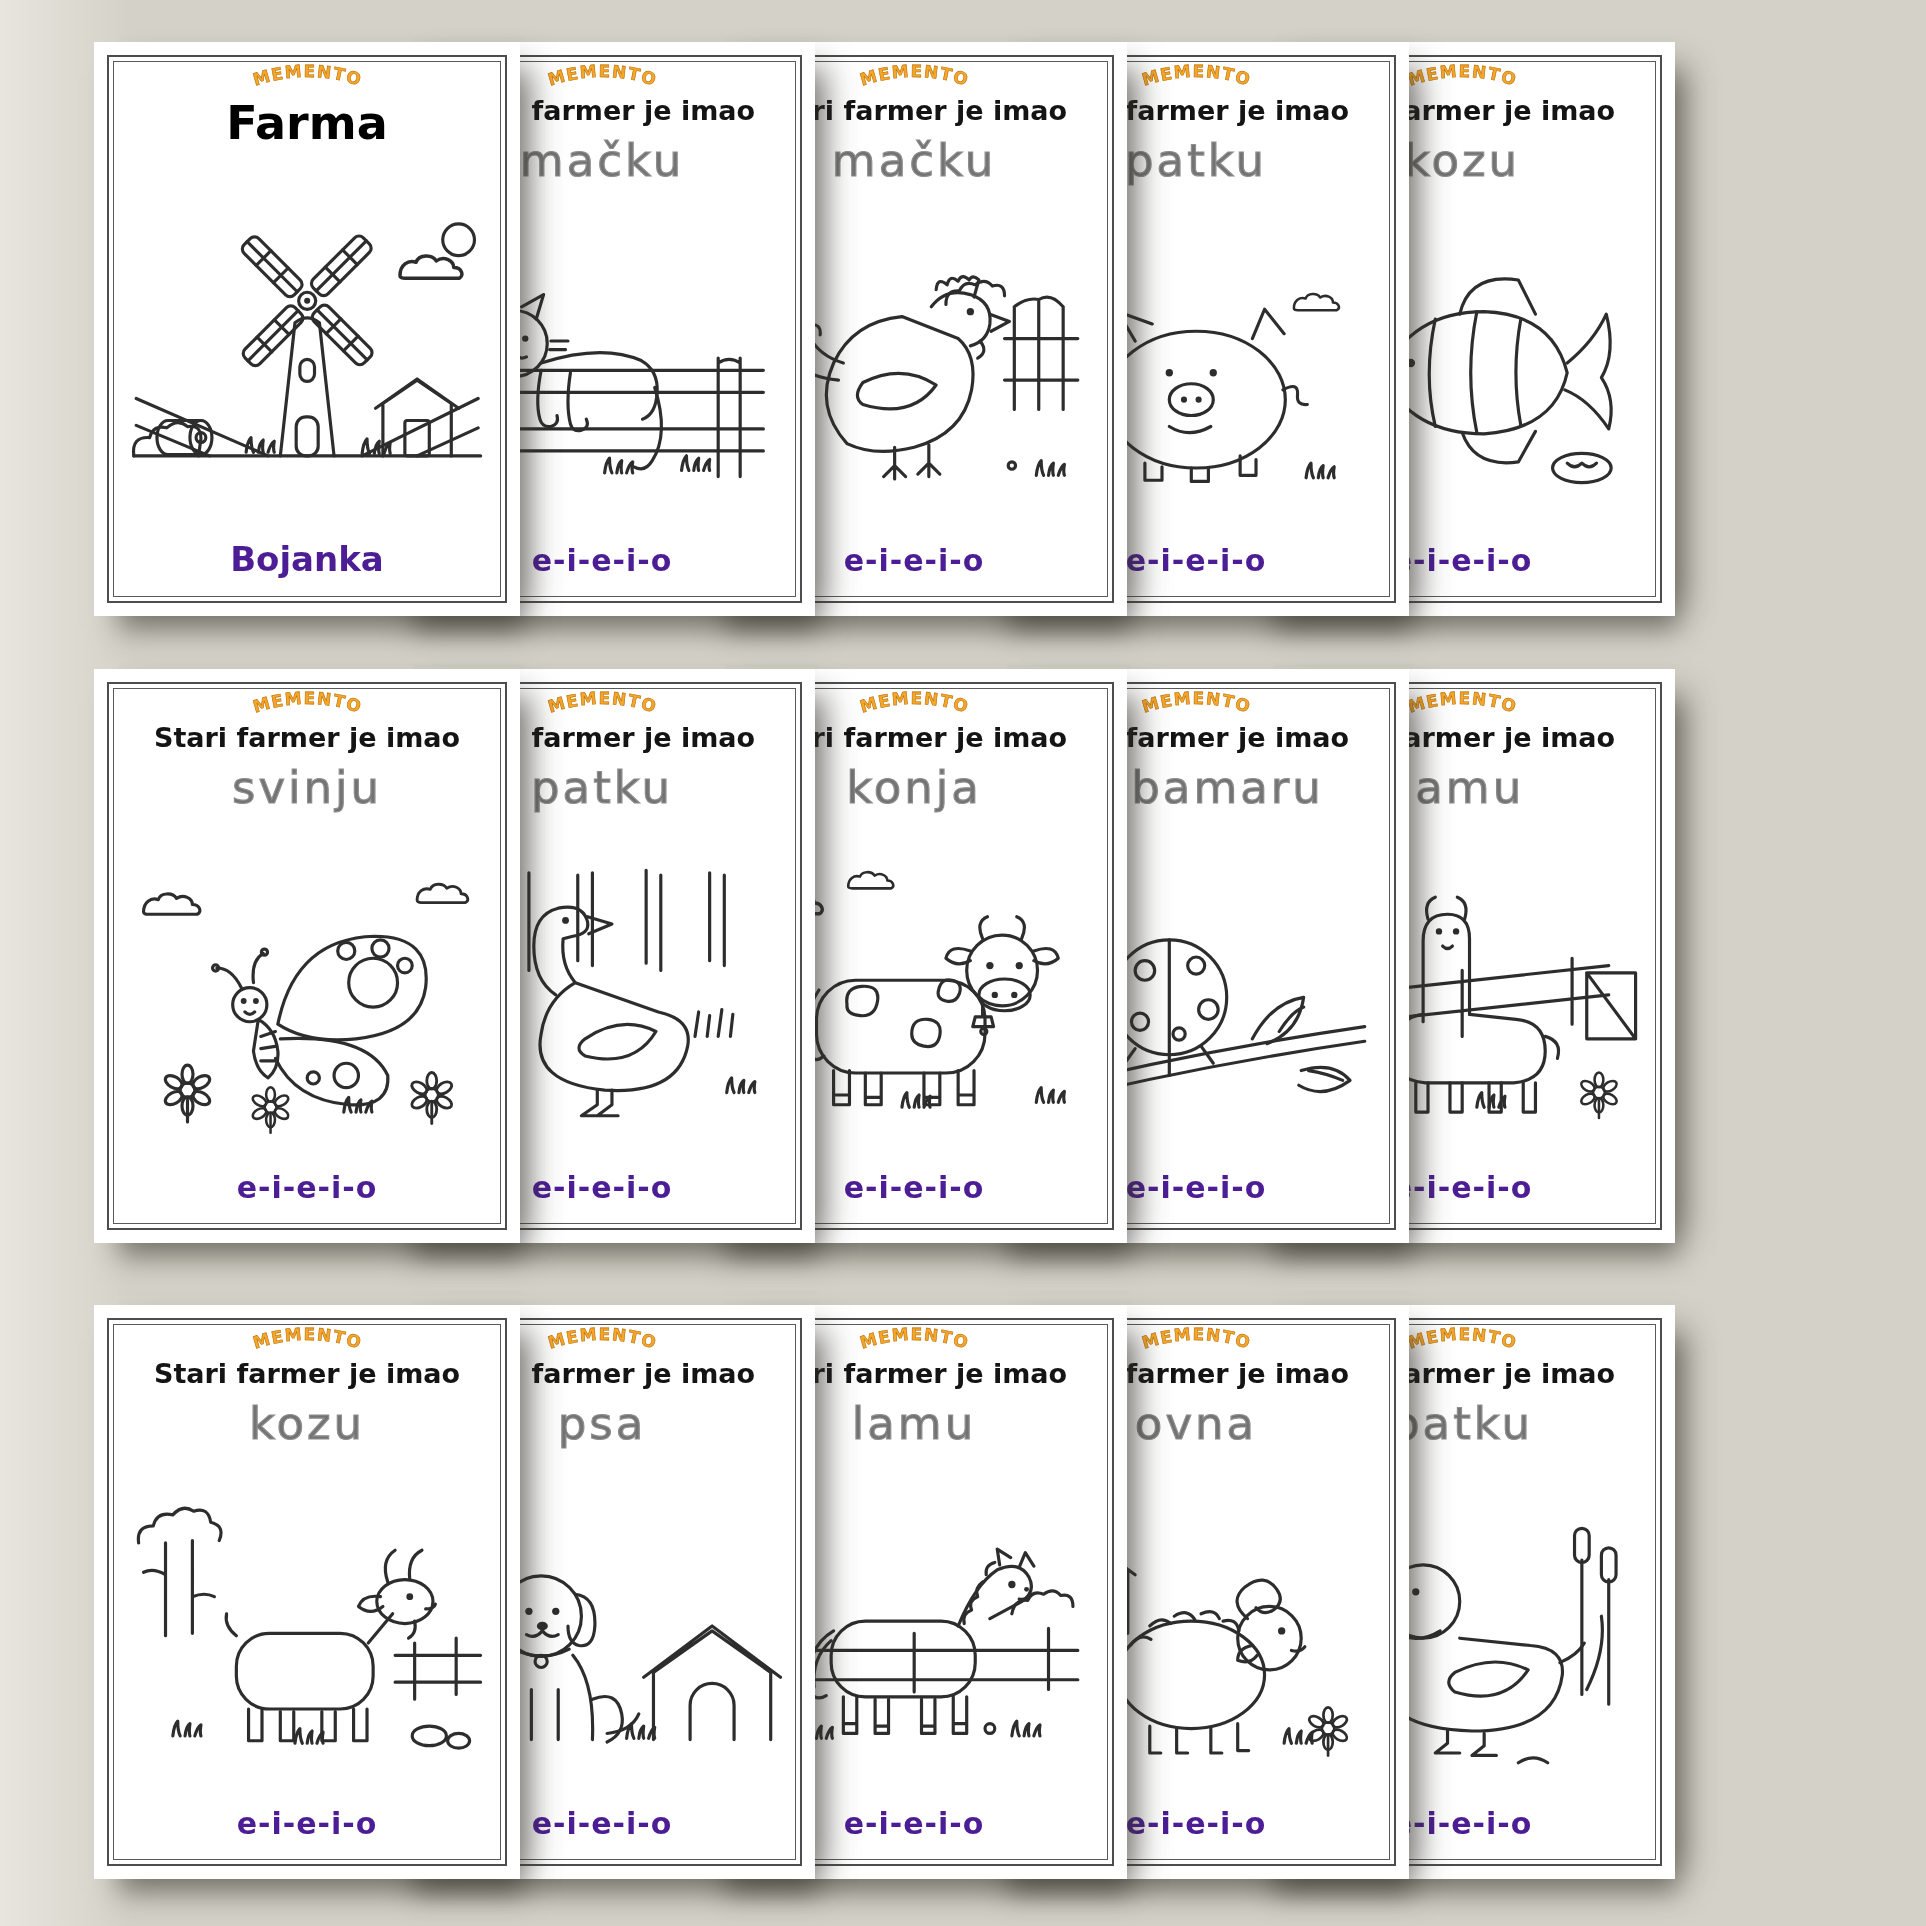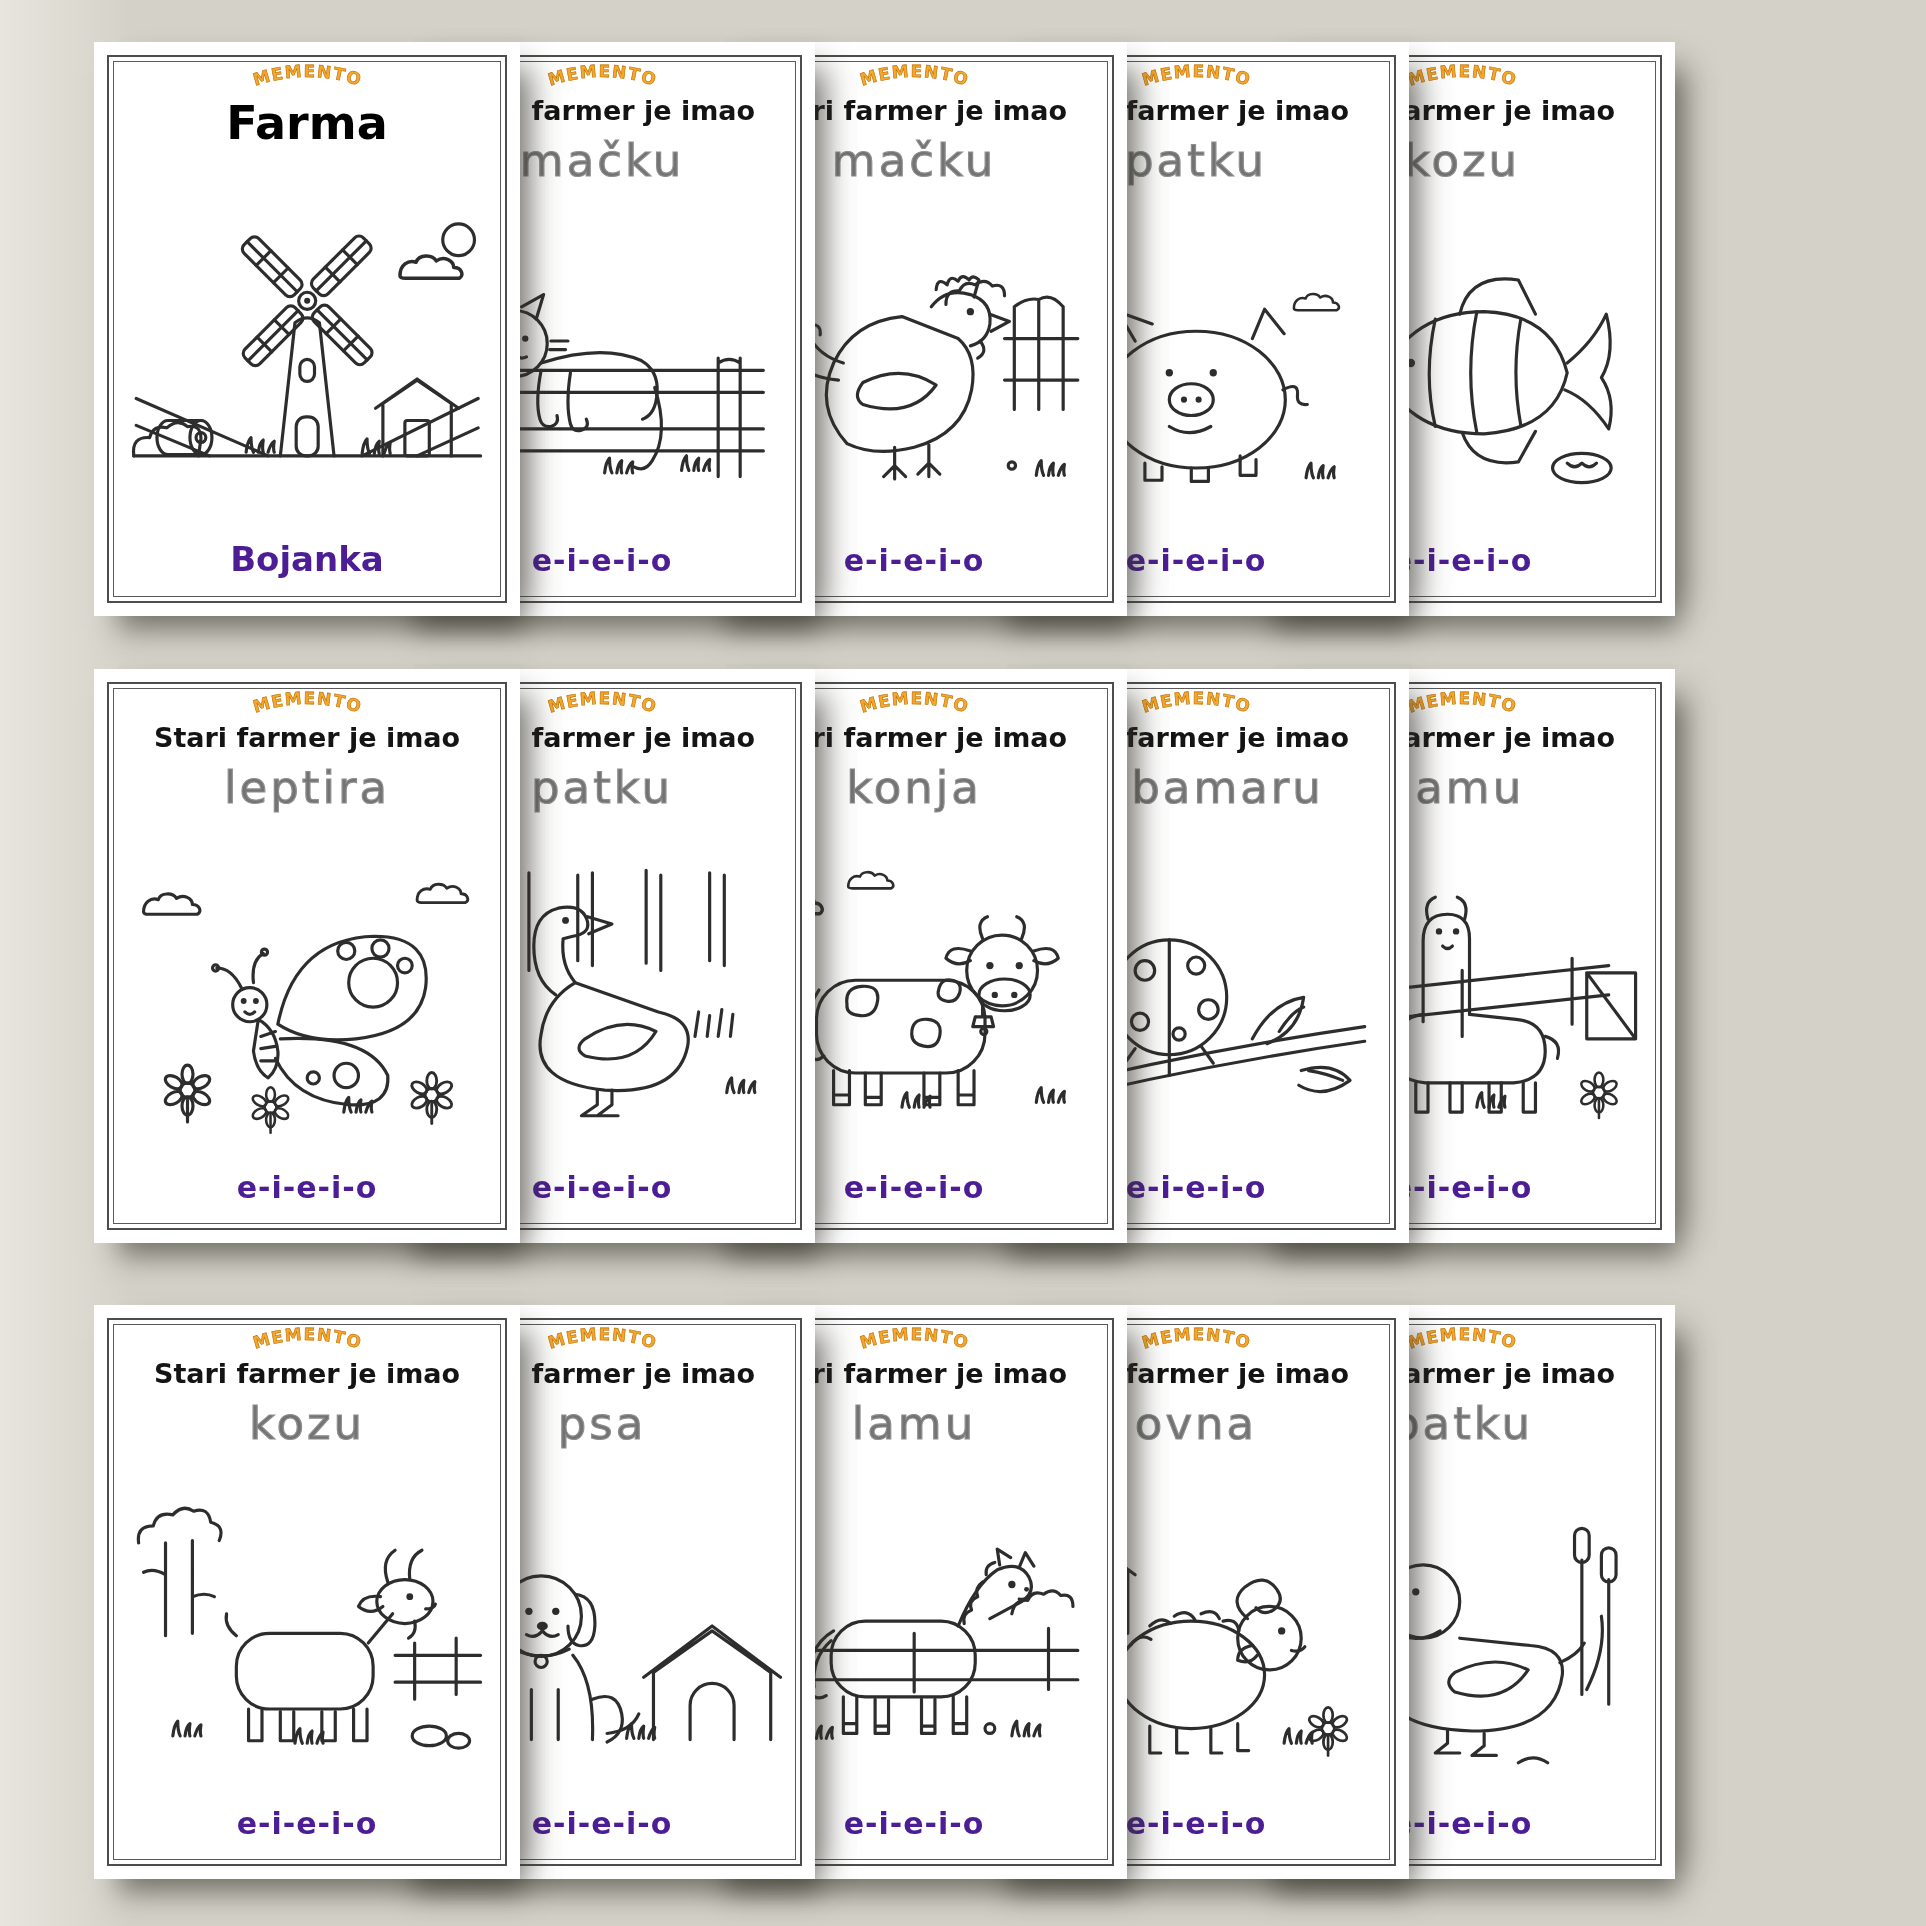--- a/index.html
+++ b/index.html
@@ -220,21 +220,21 @@
       <div class="frame f2"></div>
       <svg class="logo" viewBox="0 0 150 36">
       <defs>
           <path id="arc-1-0" d="M12 30 Q75 4 138 30"></path>
         </defs>
       <text fill="#f6a62b" stroke="#b96f00" stroke-width="0.6">
         <textPath href="#arc-1-0" startOffset="50%" text-anchor="middle">MEMENTO</textPath>
       </text>
       </svg>
       <div class="heading">Stari farmer je imao</div>
-      <div class="word">leptira</div>
+      <div class="word">svinju</div>
       <div class="illu-wrap">
         <svg class="illu" viewBox="0 0 300 230">
           <path transform="translate(16 34) scale(1)" d="M0 14 C0 6 6 2 12 4 C14 -2 24 -2 27 3 C33 -1 40 3 40 8 C46 8 48 14 44 16 L4 16 C1 16 0 15 0 14 Z"></path>
           <path transform="translate(240 26) scale(0.9)" d="M0 14 C0 6 6 2 12 4 C14 -2 24 -2 27 3 C33 -1 40 3 40 8 C46 8 48 14 44 16 L4 16 C1 16 0 15 0 14 Z"></path>
  <path d="M96 110 q-8-16 -20-16 M106 106 q-2-18 8-24"></path>
  <circle cx="75" cy="94" r="2.5"></circle>
           <circle cx="115" cy="81" r="2.5"></circle>
  <circle cx="103" cy="124" r="14"></circle>
  <circle cx="98" cy="121" r="2.4" class="fill"></circle>
           <circle cx="108" cy="121" r="2.4" class="fill"></circle>

